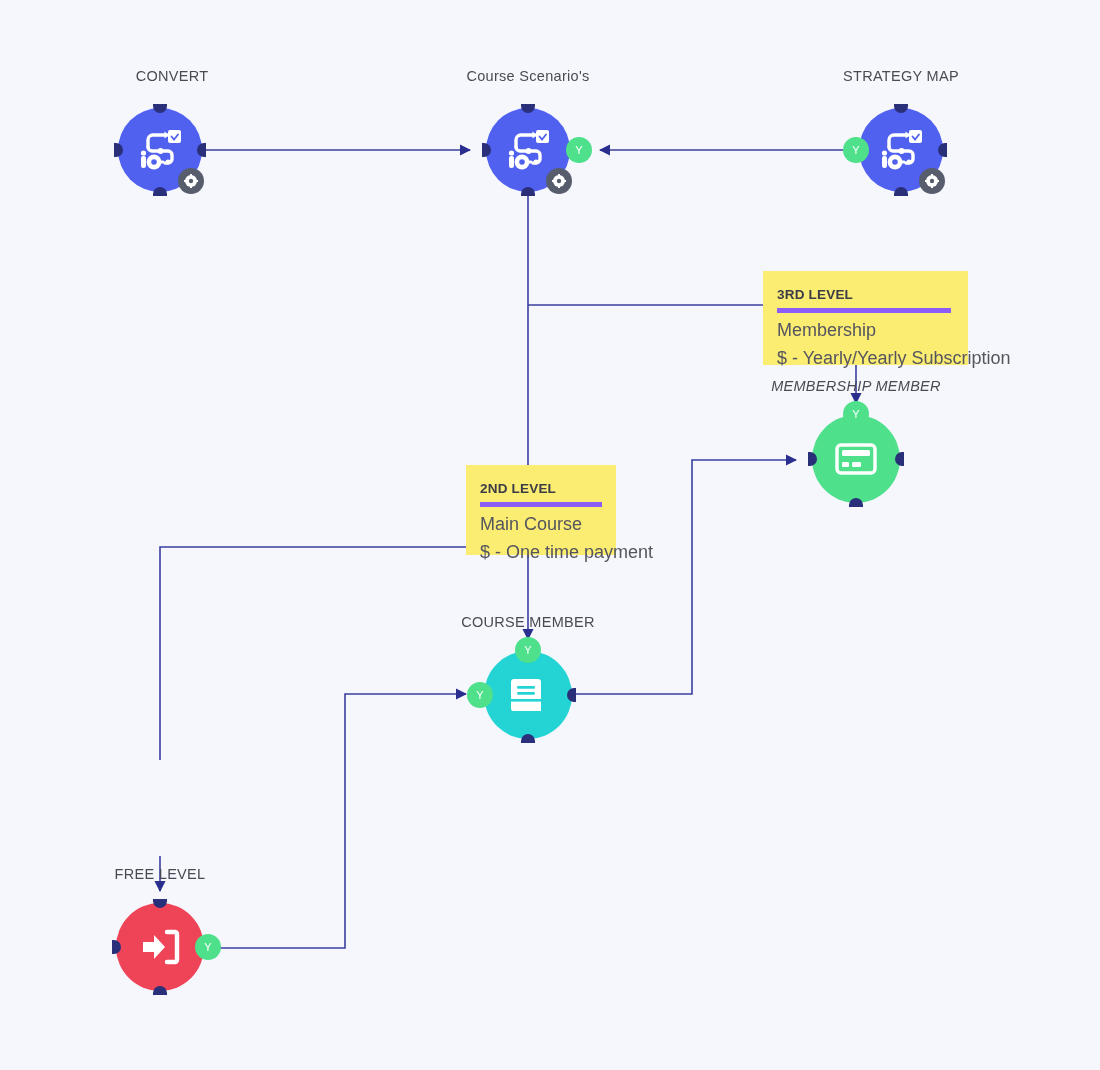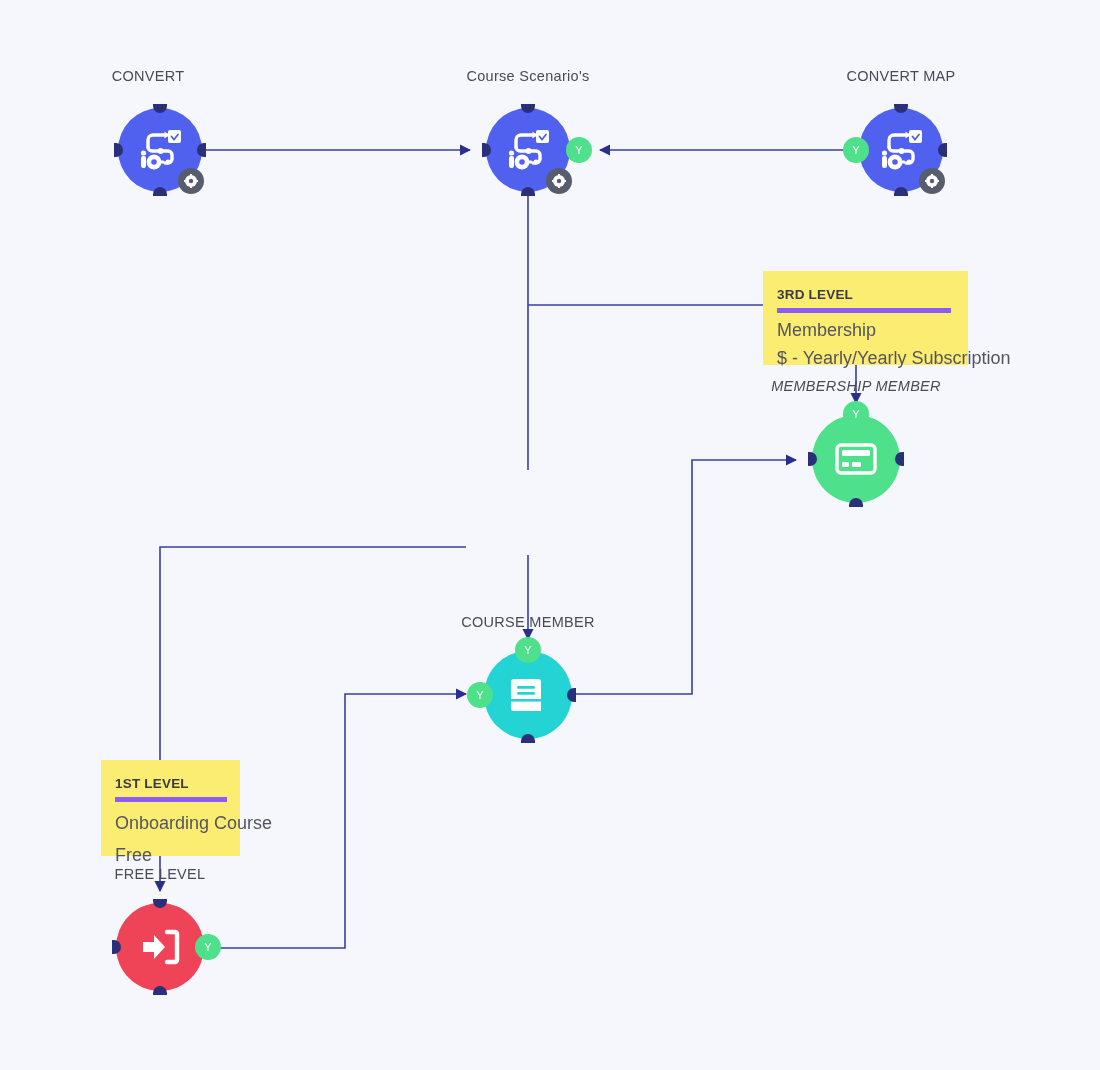--- a/index.html
+++ b/index.html
@@ -149,21 +149,21 @@
       <path d="M 466 547 L 160 547 L 160 760"></path>
 
       <path d="M 160 856 L 160 891" marker-end="url(#arrow)"></path>
 
       <path d="M 208 948 L 345 948 L 345 694 L 466 694" marker-end="url(#arrow)"></path>
 
       <path d="M 572 694 L 692 694 L 692 460 L 796 460" marker-end="url(#arrow)"></path>
     </g>
   </svg>
 
-  <div class="node-label" style="left:48px; top:68px; width:200px;">CONVERT</div>
+  <div class="node-label" style="left:72px; top:68px; width:200px;">CONVERT</div>
   <div class="node" style="left:118px; top:108px; background:#5161ef;">
     <span>
       <svg width="52" height="52" viewBox="0 0 52 52">
         <rect x="34" y="6" width="13" height="13" rx="2" fill="#fff"></rect>
         <path d="M37.5 12.5 l2.5 3 l4-5" stroke="#5161ef" stroke-width="1.8" fill="none" stroke-linecap="round"></path>
         <path d="M14 23 L14 16 a5 5 0 0 1 5 -5 L33 11" stroke="#fff" stroke-width="3.4" fill="none" stroke-linecap="round"></path>
         <path d="M30.5 7.5 L35 11 L30.5 14.5" fill="#fff"></path>
         <path d="M14 23 a4 4 0 0 0 4 4 L26 27" stroke="#fff" stroke-width="3.4" fill="none" stroke-linecap="round"></path>
         <circle cx="26.5" cy="27" r="3" fill="#fff"></circle>
         <path d="M29.5 27 L34 27 a4 4 0 0 1 4 4 L38 35 a4 4 0 0 1 -4 4 L31 39" stroke="#fff" stroke-width="3.4" fill="none" stroke-linecap="round"></path>
@@ -223,21 +223,21 @@
             <rect x="11" y="6" width="3" height="2"></rect>
         </g>
       </svg>
     </span>
     <span class="port top" style="left:35px; top:-4px;"></span>
     <span class="port bottom" style="left:35px; bottom:-4px;"></span>
     <span class="port left" style="left:-4px; top:35px;"></span>
   </div>
   <div class="ybadge" style="left:566px; top:137px;">Y</div>
 
-  <div class="node-label" style="left:801px; top:68px; width:200px;">CONVERT MAP</div>
+  <div class="node-label" style="left:801px; top:68px; width:200px;">STRATEGY MAP</div>
   <div class="node" style="left:859px; top:108px; background:#5161ef;">
     <span>
       <svg width="52" height="52" viewBox="0 0 52 52">
         <rect x="34" y="6" width="13" height="13" rx="2" fill="#fff"></rect>
         <path d="M37.5 12.5 l2.5 3 l4-5" stroke="#5161ef" stroke-width="1.8" fill="none" stroke-linecap="round"></path>
         <path d="M14 23 L14 16 a5 5 0 0 1 5 -5 L33 11" stroke="#fff" stroke-width="3.4" fill="none" stroke-linecap="round"></path>
         <path d="M30.5 7.5 L35 11 L30.5 14.5" fill="#fff"></path>
         <path d="M14 23 a4 4 0 0 0 4 4 L26 27" stroke="#fff" stroke-width="3.4" fill="none" stroke-linecap="round"></path>
         <circle cx="26.5" cy="27" r="3" fill="#fff"></circle>
         <path d="M29.5 27 L34 27 a4 4 0 0 1 4 4 L38 35 a4 4 0 0 1 -4 4 L31 39" stroke="#fff" stroke-width="3.4" fill="none" stroke-linecap="round"></path>
@@ -314,20 +314,20 @@
     <span class="port bottom" style="left:37px; bottom:-4px;"></span>
   </div>
   <div class="ybadge" style="left:195px; top:934px;">Y</div>
 
   <div class="note" style="left:763px; top:271px; width:205px; height:94px;">
     <div class="note-title" style="min-width:174px;">3RD LEVEL</div>
     <div class="note-line">Membership</div>
     <div class="note-line">$ - Yearly/Yearly Subscription</div>
   </div>
 
-
-  <div class="note spacious" style="left:101px; top:760px; width:139px; height:96px;">
-    <div class="note-title" style="min-width:112px;">1ST LEVEL</div>
-    <div class="note-line">Onboarding Course</div>
-    <div class="note-line">Free</div>
-  </div>
+  <div class="note" style="left:466px; top:465px; width:150px; height:90px;">
+    <div class="note-title" style="min-width:122px;">2ND LEVEL</div>
+    <div class="note-line">Main Course</div>
+    <div class="note-line">$ - One time payment</div>
+  </div>
+
 
 </div>
 
 </body></html>

